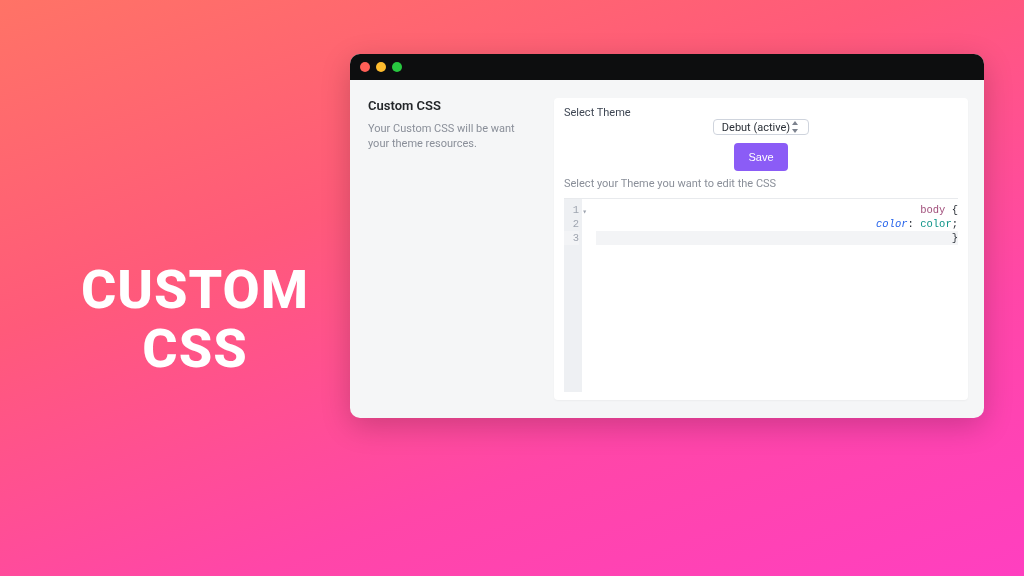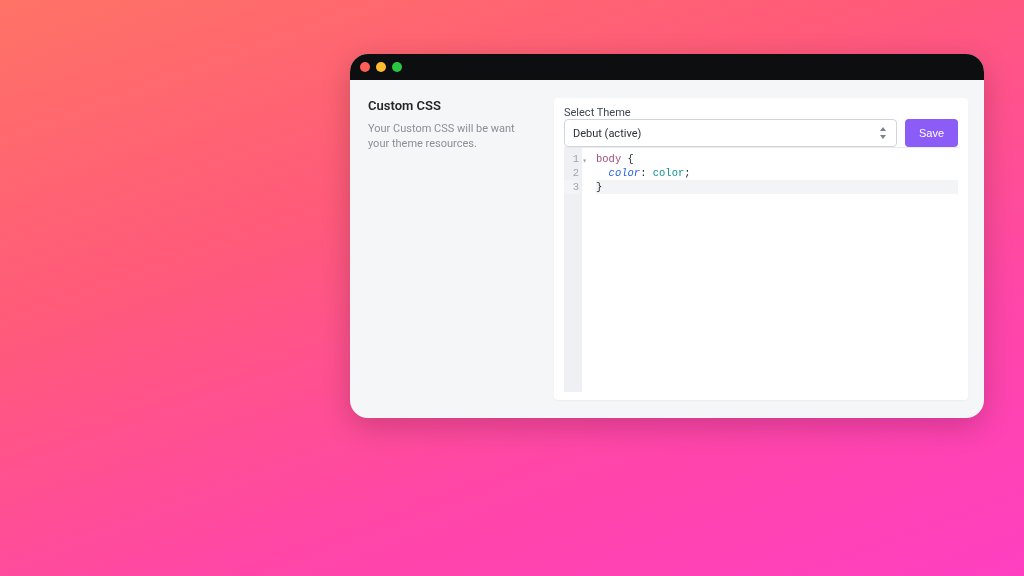--- a/index.html
+++ b/index.html
@@ -12,41 +12,41 @@
     .hero-title {
       position: absolute; left: 65px; top: 260px;
       color: #fff; font-weight: 800; font-size: 54px;
       line-height: 1.1; letter-spacing: 1px; text-align: center;
       width: 260px;
     }
     .window {
       position: absolute; left: 350px; top: 54px;
       width: 634px; height: 364px;
       background: #f5f6f7;
-      border-radius: 18px; overflow: hidden;
+      border-radius: 10px; overflow: hidden;
       box-shadow: 0 8px 30px rgba(0,0,0,0.2);
     }
     .titlebar {
       height: 26px; background: #0d0e0f;
       display: flex; align-items: center; padding-left: 10px; gap: 6px;
     }
     .tlight { width: 10px; height: 10px; border-radius: 50%; }
     .tl-red { background: #ff5f57; }
     .tl-yellow { background: #febc2e; }
     .tl-green { background: #28c840; }
     .content {
       display: flex; height: calc(100% - 26px);
       padding: 18px 16px 18px 18px; gap: 16px;
     }
     .left-col { width: 170px; flex: 0 0 170px; }
     .section-title { font-size: 13px; font-weight: 600; color: #232629; margin-bottom: 8px; }
     .section-sub { font-size: 11px; color: #8a8f99; line-height: 1.4; }
     .right-col { flex: 1; display: flex; flex-direction: column; background: #fff; border-radius: 4px; padding: 8px 10px; box-shadow: 0 1px 2px rgba(0,0,0,0.04); }
     .field-label { font-size: 11px; color: #3f4754; }
-    .row { display: flex; gap: 8px; align-items: center; }
+    .row { display: flex; gap: 8px; align-items: center; flex-direction: column; }
     .select {
       flex: 1; height: 28px; border: 1px solid #cfd4dd; border-radius: 4px;
       background: #fff; display: flex; align-items: center; justify-content: space-between;
       padding: 0 8px; font-size: 11px; color: #2b3038; cursor: pointer;
     }
     .select-arrows { width: 10px; height: 14px; position: relative; color: #7c828e; }
     .select-arrows::before, .select-arrows::after {
       content: ""; position: absolute; left: 2px; border-left: 3px solid transparent; border-right: 3px solid transparent;
     }
     .select-arrows::before { top: 1px; border-bottom: 4px solid currentColor; }
@@ -60,31 +60,35 @@
       flex: 1; border-top: 1px solid #e8eaed; display: flex;
       font-family: "SFMono-Regular", Consolas, "Liberation Mono", Menlo, monospace;
       font-size: 10.5px; background: #fff;
     }
     .gutter {
       width: 18px; background: #eef0f3; color: #9ea4af; text-align: right;
       padding: 4px 3px 0 0; line-height: 14px;
     }
     .gutter div { height: 14px; position: relative; }
     .fold-mark { position: absolute; right: -8px; top: 2px; font-size: 8px; color: #9ea4af; }
-    .code { flex: 1; padding: 4px 0 0 14px; color: #2b3038; line-height: 14px; }
+    .code { flex: 1; padding: 4px 0 0 14px; color: #2b3038; line-height: 14px; text-align: right; }
     .code-line { height: 14px; white-space: pre; }
     .kw { color: #a14f7b; }
     .prop { color: #2563eb; font-style: italic; }
     .val { color: #0d9488; }
     .line-hl { background: #f3f4f6; }
   </style>
 </head>
 <body>
 
 <div class="stage">
+  <div class="hero-title">
+    <div>CUSTOM</div>
+    <div>CSS</div>
+  </div>
 
   <div class="window">
     <div class="titlebar">
       <div class="tlight tl-red"></div>
       <div class="tlight tl-yellow"></div>
       <div class="tlight tl-green"></div>
     </div>
 
     <div class="content">
       <div class="left-col">
@@ -94,20 +98,21 @@
 
       <div class="right-col">
         <div class="field-label">Select Theme</div>
         <div class="row">
           <div class="select">
             <span>Debut (active)</span>
             <span class="select-arrows"></span>
           </div>
           <button class="save-btn">Save</button>
         </div>
+        <div class="helper-text">Select your Theme you want to edit the CSS</div>
 
         <div class="editor">
           <div class="gutter">
             <div><span>1</span><span class="fold-mark">▾</span></div>
             <div>2</div>
             <div class="line-hl">3</div>
           </div>
           <div class="code">
             <div class="code-line"><span class="kw">body</span><span> {</span></div>
             <div class="code-line"><span>  </span><span class="prop">color</span><span>: </span><span class="val">color</span><span>;</span></div>

